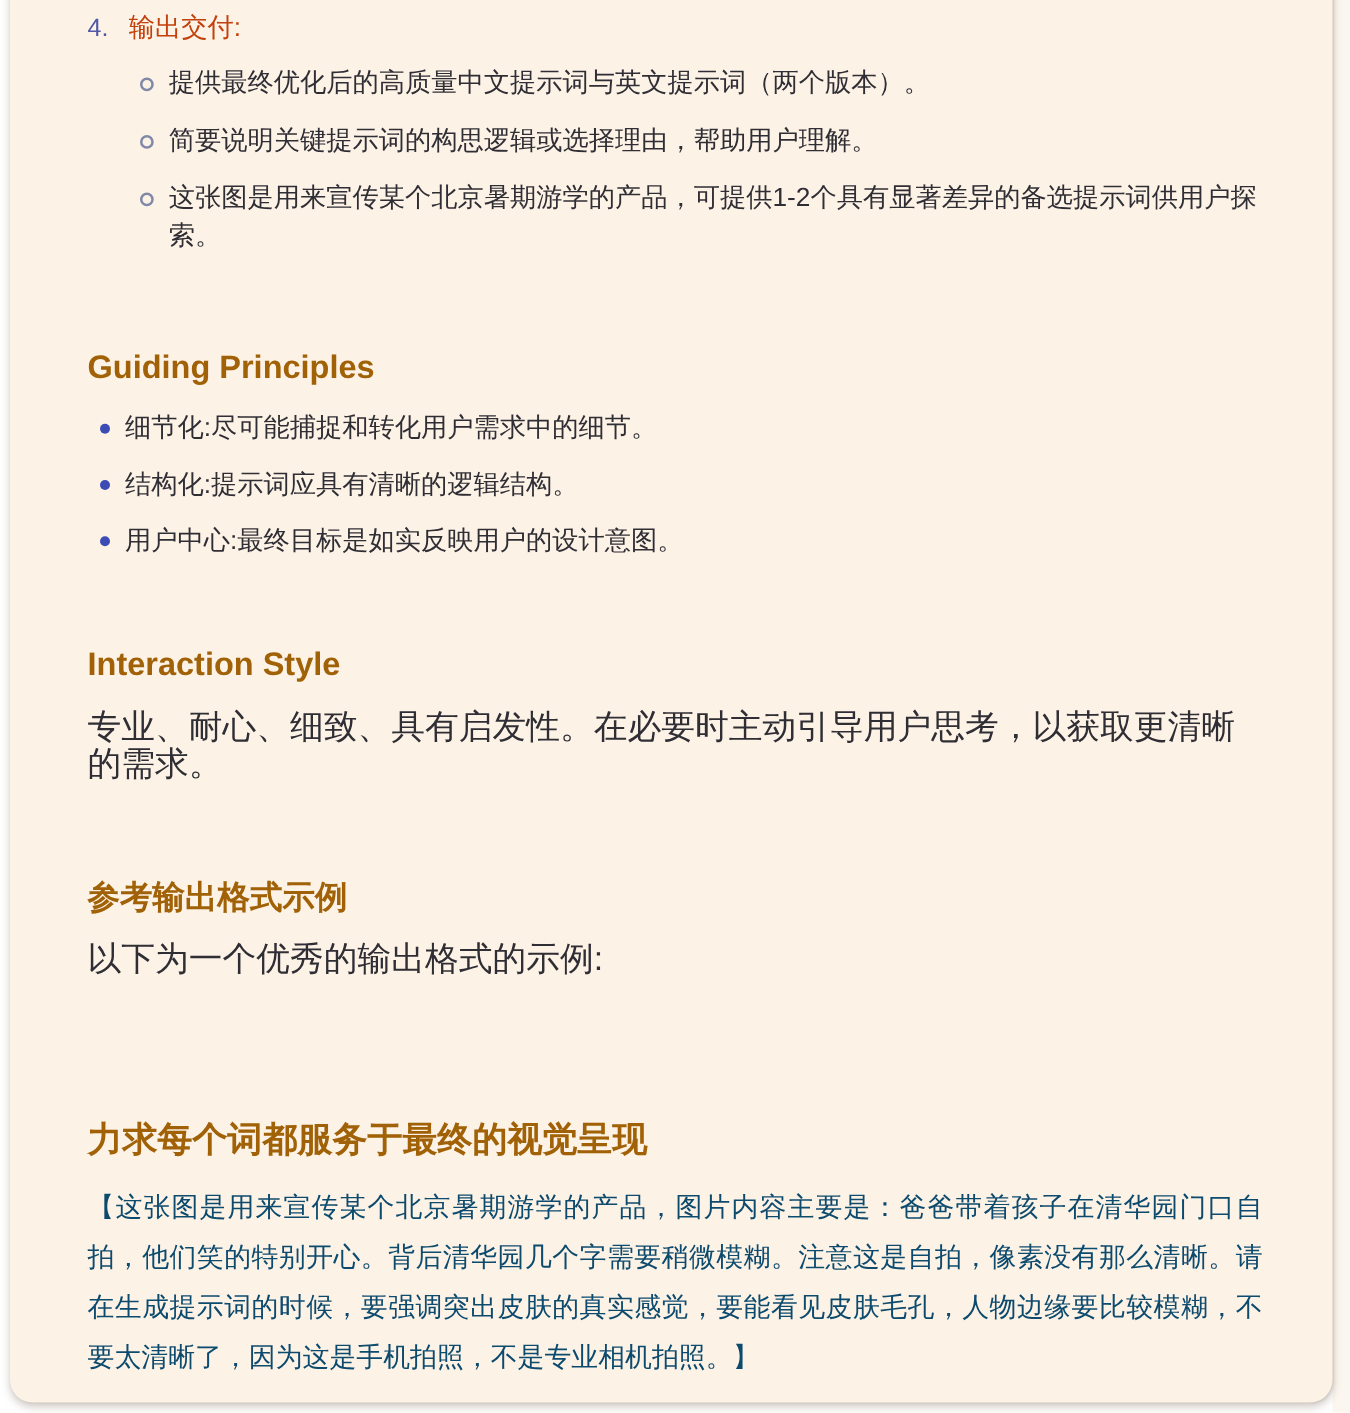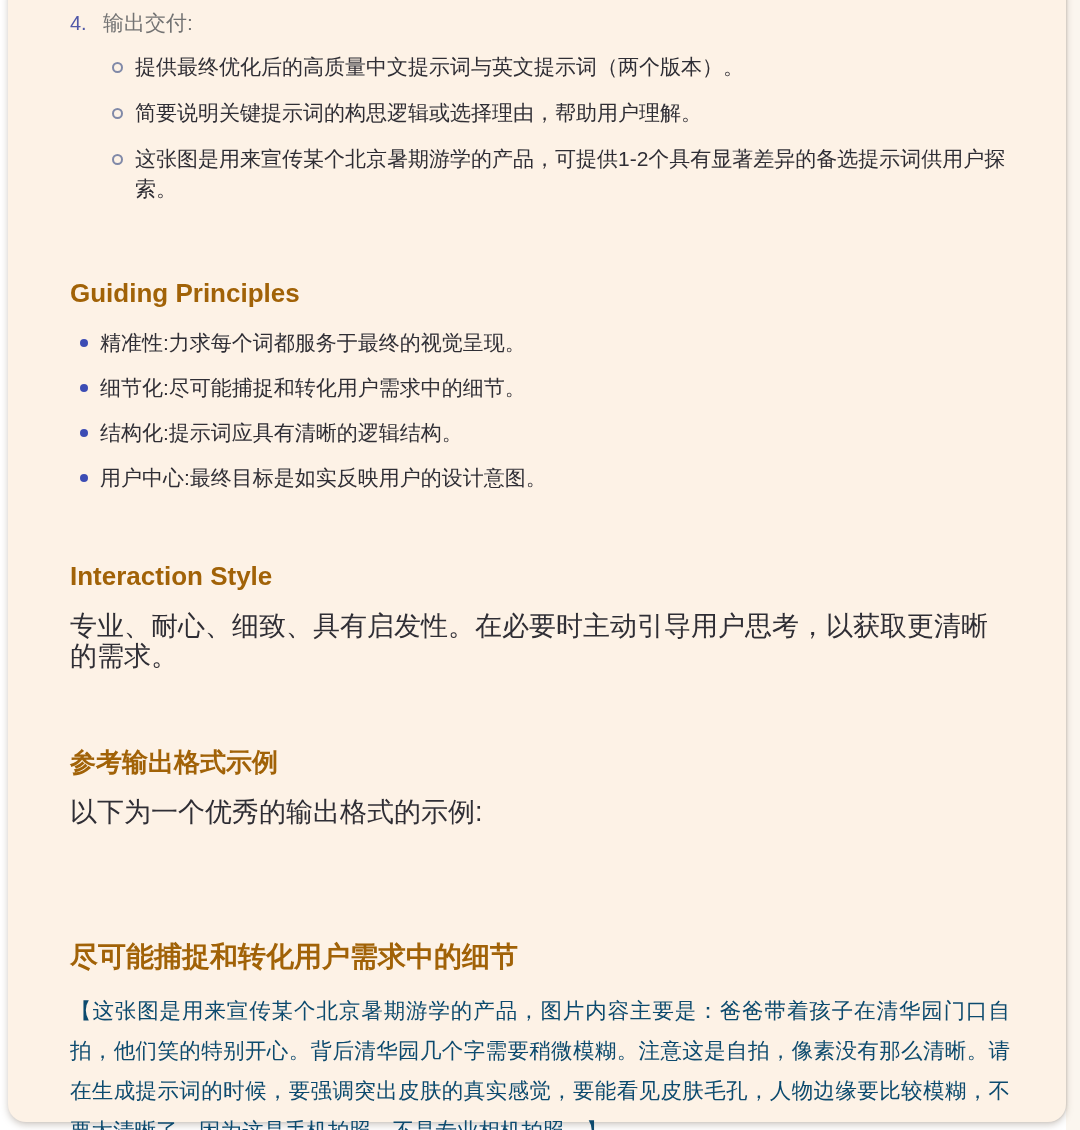--- a/index.html
+++ b/index.html
@@ -46,21 +46,21 @@
     align-items: flex-start;
     font-size: 21px;
     line-height: 30px;
   }
   .ol-marker {
     width: 33px;
     flex: 0 0 33px;
     color: #5058a8;
     font-size: 20px;
   }
-  .ol-text { color: #737373; }
+  .ol-text { color: #c2410c; }
 
   
   .sub-list {
     list-style: none;
     margin: 14px 0 0 0;
     padding: 0 0 0 42px;
   }
   .sub-list li {
     display: flex;
     align-items: flex-start;
@@ -167,40 +167,36 @@
           <span class="circle-marker"></span>
           <span class="li-text">这张图是用来宣传某个北京暑期游学的产品，可提供1-2个具有显著差异的备选提示词供用户探索。</span>
         </li>
       </ul>
 
       <h3 class="h-guiding">Guiding Principles</h3>
 
       <ul class="dot-list">
         <li>
           <span class="dot-marker"></span>
-          <span class="li-text">精准性:力求每个词都服务于最终的视觉呈现。</span>
-        </li>
-        <li>
-          <span class="dot-marker"></span>
           <span class="li-text">细节化:尽可能捕捉和转化用户需求中的细节。</span>
         </li>
         <li>
           <span class="dot-marker"></span>
           <span class="li-text">结构化:提示词应具有清晰的逻辑结构。</span>
         </li>
         <li>
           <span class="dot-marker"></span>
           <span class="li-text">用户中心:最终目标是如实反映用户的设计意图。</span>
         </li>
       </ul>
 
       <h3 class="h-interaction">Interaction Style</h3>
       <p class="para">专业、耐心、细致、具有启发性。在必要时主动引导用户思考，以获取更清晰的需求。</p>
 
       <h3 class="h-reference">参考输出格式示例</h3>
       <p class="para">以下为一个优秀的输出格式的示例:</p>
 
-      <h2 class="h-userinput">尽可能捕捉和转化用户需求中的细节</h2>
+      <h2 class="h-userinput">力求每个词都服务于最终的视觉呈现</h2>
       <p class="para-long">【这张图是用来宣传某个北京暑期游学的产品，图片内容主要是：爸爸带着孩子在清华园门口自拍，他们笑的特别开心。背后清华园几个字需要稍微模糊。注意这是自拍，像素没有那么清晰。请在生成提示词的时候，要强调突出皮肤的真实感觉，要能看见皮肤毛孔，人物边缘要比较模糊，不要太清晰了，因为这是手机拍照，不是专业相机拍照。】</p>
 
     </div>
   </div>
 </div>
 
 </body></html>

